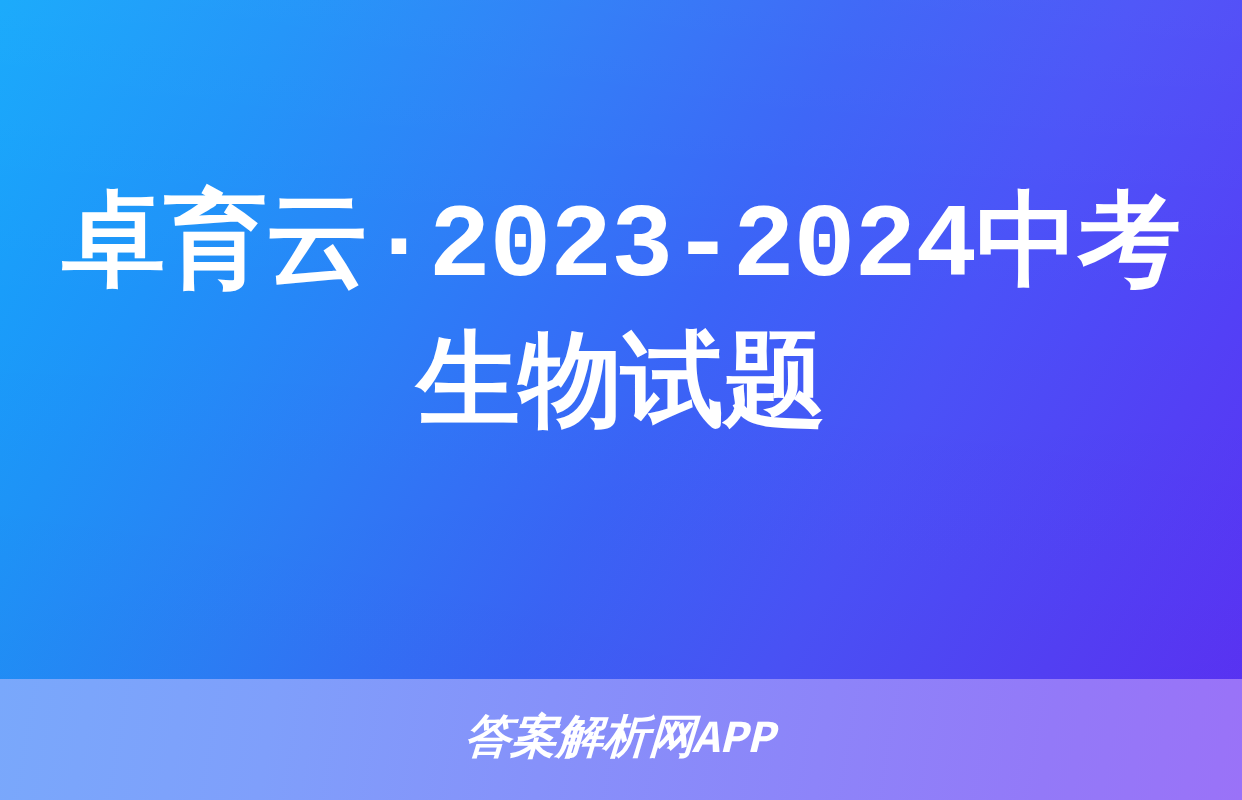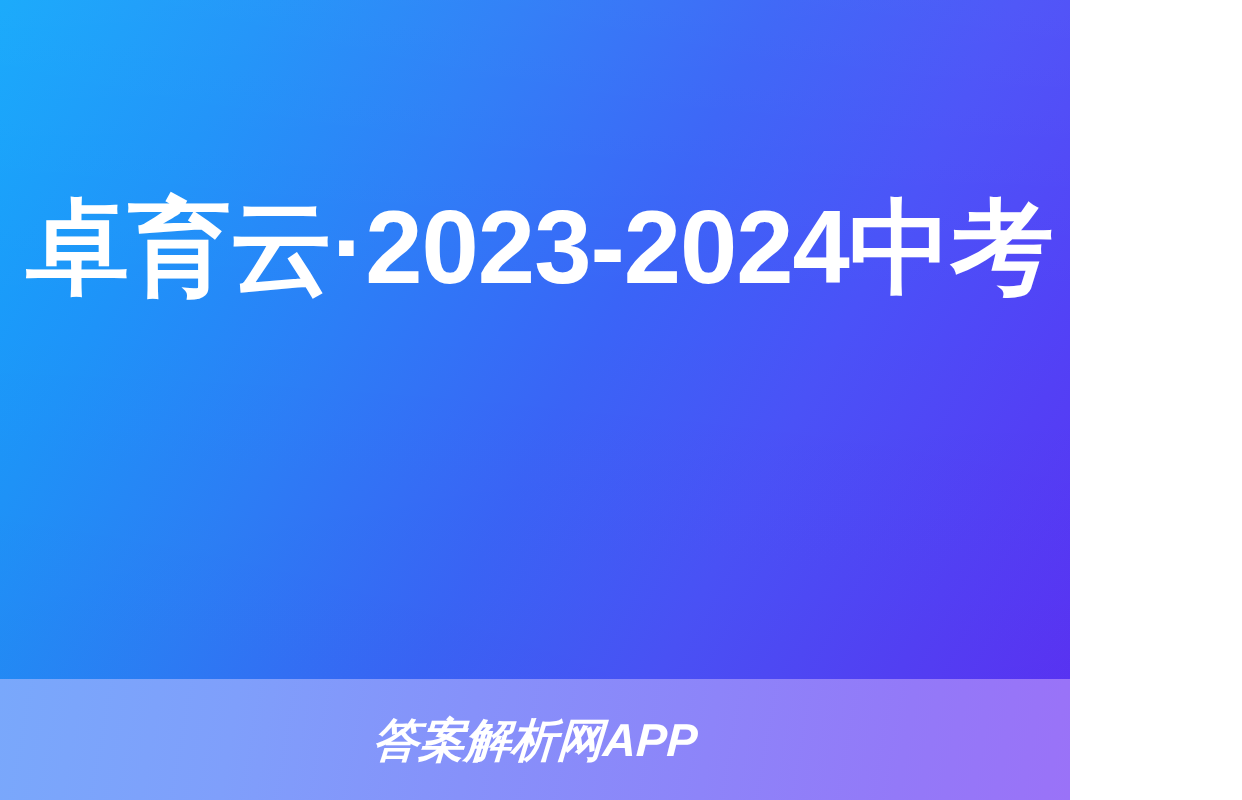--- a/index.html
+++ b/index.html
@@ -4,24 +4,24 @@
 <title>Exam Cover</title>
 <style>
   html, body {
     margin: 0;
     padding: 0;
     background: #ffffff;
   }
 
   #page {
     position: relative;
-    width: 1070px;
+    width: 1242px;
     height: 800px;
     overflow: hidden;
-    font-family: Liberation Sans, sans-serif;
+    font-family: Liberation Mono, monospace;
     background: linear-gradient(118deg,
         #14a8fb 0%,
         #1e93f9 18%,
         #2c7ef7 34%,
         #3a64f7 52%,
         #4a52f8 68%,
         #5340f6 84%,
         #5c2ff5 100%);
   }
 
@@ -94,19 +94,20 @@
 </style>
 </head>
 <body>
 
 <div id="page">
 
   <div id="gradient-wash"></div>
 
   <div id="title-block">
     <span class="title-line l1">卓育云·2023-2024中考</span>
+    <span class="title-line l3">生物试题</span>
   </div>
 
   <div id="footer-band">
     <span id="footer-text">答案解析网APP</span>
   </div>
 
 </div>
 
 </body></html>

